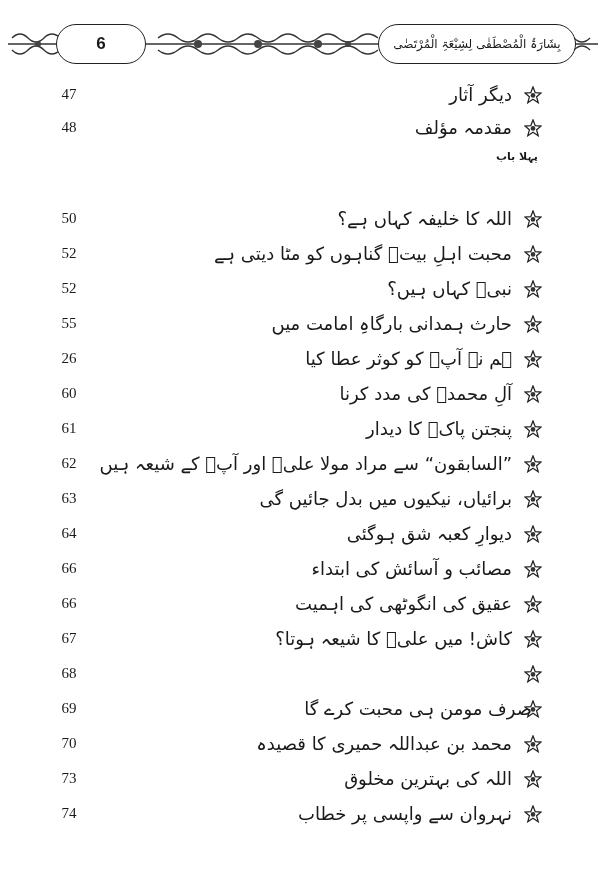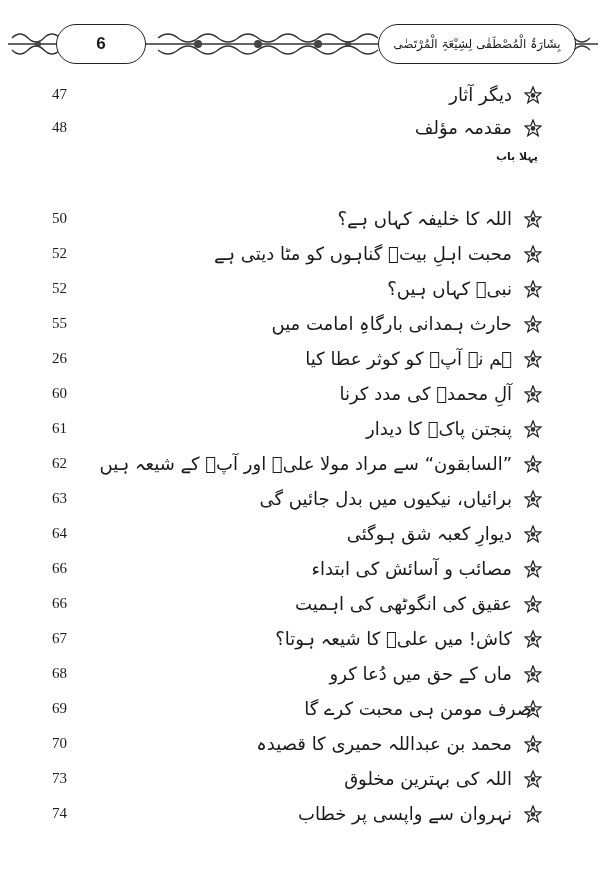--- a/index.html
+++ b/index.html
@@ -5,21 +5,21 @@
   html, body { margin:0; padding:0; }
   body { width:604px; height:895px; background:#ffffff; position:relative; overflow:hidden;
          font-family:"DejaVu Sans", sans-serif; color:#1a1a1a; }
   .header { position:absolute; left:8px; top:24px; width:590px; height:40px; }
   .ornament { position:absolute; top:6px; height:28px; }
   .pill { position:absolute; top:0; height:38px; border:1.5px solid #222; border-radius:20px; background:#fff;
           display:flex; align-items:center; justify-content:center; }
   .pill-num { left:48px; width:88px; font-family:"Liberation Sans", sans-serif; font-weight:bold; font-size:17px; }
   .pill-title { left:370px; width:196px; font-family:"DejaVu Sans", sans-serif; font-size:12px; direction:rtl; }
   .row { position:absolute; left:0; width:604px; height:24px; }
-  .num { position:absolute; left:52px; width:34px; text-align:left; font-family:"Liberation Serif", serif; font-size:15px; top:2px; }
+  .num { position:absolute; left:52px; width:34px; text-align:center; font-family:"Liberation Serif", serif; font-size:15px; top:2px; }
   .star { position:absolute; left:524px; top:2px; width:18px; height:18px; }
   .title { position:absolute; right:92px; top:0; direction:rtl; text-align:right; font-family:"DejaVu Sans", sans-serif;
            font-size:18px; white-space:nowrap; }
   .section { position:absolute; right:66px; top:150px; direction:rtl; font-family:"DejaVu Sans", sans-serif; font-weight:bold; font-size:11px; }
 </style>
 </head>
 <body>
 
 <div class="header">
   <svg class="ornament" style="left:0;width:590px;" viewBox="0 0 590 28" preserveAspectRatio="none">
@@ -168,21 +168,20 @@
 <div class="row" style="top:628px;">
     <span class="num">67</span>
     <span class="title">کاش! میں علیؑ کا شیعہ ہوتا؟</span>
     <svg class="star" viewBox="0 0 20 20">
       <polygon points="10,1 12.5,7.5 19,7.8 14,12 15.8,18.6 10,14.8 4.2,18.6 6,12 1,7.8 7.5,7.5" fill="none" stroke="#222" stroke-width="1.4"></polygon>
       <circle cx="10" cy="10.5" r="2.6" fill="#333"></circle>
     </svg>
   </div>
 <div class="row" style="top:663px;">
     <span class="num">68</span>
-    <span class="title">ماں کے حق میں دُعا کرو</span>
     <svg class="star" viewBox="0 0 20 20">
       <polygon points="10,1 12.5,7.5 19,7.8 14,12 15.8,18.6 10,14.8 4.2,18.6 6,12 1,7.8 7.5,7.5" fill="none" stroke="#222" stroke-width="1.4"></polygon>
       <circle cx="10" cy="10.5" r="2.6" fill="#333"></circle>
     </svg>
   </div>
 <div class="row" style="top:698px;padding-left:20px;">
     <span class="num">69</span>
     <span class="title">صرف مومن ہی محبت کرے گا</span>
     <svg class="star" viewBox="0 0 20 20">
       <polygon points="10,1 12.5,7.5 19,7.8 14,12 15.8,18.6 10,14.8 4.2,18.6 6,12 1,7.8 7.5,7.5" fill="none" stroke="#222" stroke-width="1.4"></polygon>

